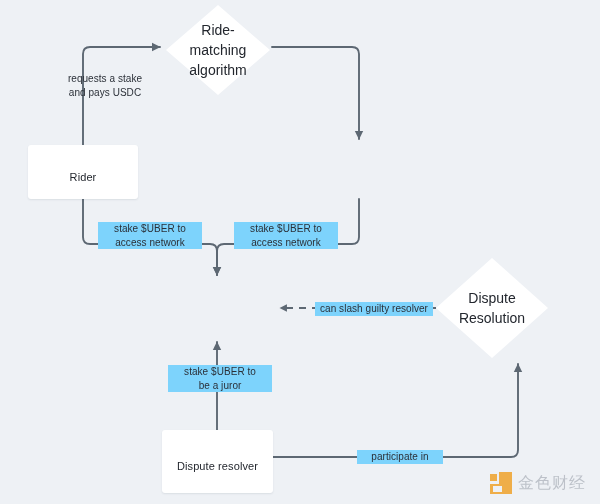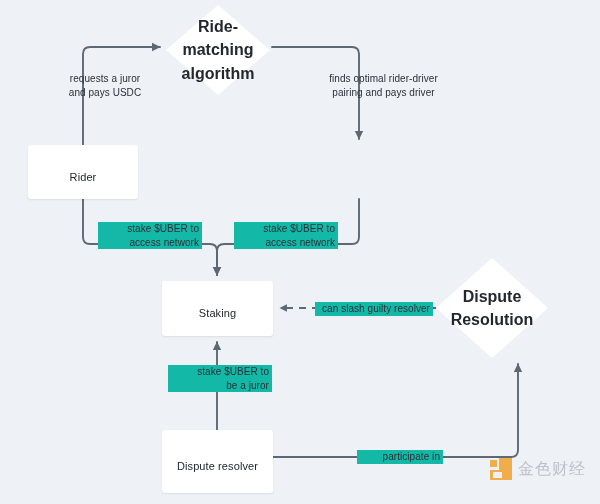--- a/index.html
+++ b/index.html
@@ -50,48 +50,46 @@
     left: 0; top: 0;
     width: 100%; height: 100%;
   }
   .diamond-wrap .dlabel {
     position: absolute;
     left: 0; top: 0;
     width: 100%; height: 100%;
     display: flex;
     align-items: center;
     justify-content: center;
-    font-size: 16px;
+    font-size: 14px;
     color: #23272e;
     text-align: center;
     line-height: 1.45;
     padding: 0 10px;
     box-sizing: border-box;
-    font-weight: bold;
   }
   
   .edge-label {
     position: absolute;
     font-size: 10px;
     color: #2b3038;
     line-height: 1.35;
     text-align: center;
     white-space: pre-line;
     letter-spacing: .05px;
   }
   .edge-label.boxed {
-    background: #14b8a6;
+    background: #7dd3fc;
     padding: 0 3px;
-    text-align: right;
   }
   
   #watermark {
     position: absolute;
     right: 14px;
-    bottom: 24px;
+    bottom: 10px;
     display: flex;
     align-items: center;
     gap: 6px;
     opacity: .92;
   }
   #wm-mark { position: relative; width: 22px; height: 22px; }
   #wm-mark i { position: absolute; display: block; background: #f0a93b; }
   #wm-mark i.sq-tl { left: 0; top: 2px; width: 7px; height: 7px; }
   #wm-mark i.sq-big { left: 9px; top: 0; width: 13px; height: 13px; }
   #wm-mark i.sq-bot { left: 0; top: 12px; width: 22px; height: 10px; }
@@ -145,41 +143,36 @@
     <div class="dlabel">Ride-
 matching
 algorithm</div>
   </div>
 
   <div class="node-box" style="left:28px; top:145px; width:110px; height:54px;">
     <span class="node-label">Rider</span>
   </div>
 
 
-  <div class="node-box" style="left:162px; top:281px; width:111px; height:55px;">
-    <span class="node-label">Staking</span>
-  </div>
 
   <div class="diamond-wrap" style="left:436px; top:258px; width:112px; height:100px;">
     <svg class="dshape" viewBox="0 0 112 100">
       <polygon points="56,0 112,50 56,100 0,50" fill="#ffffff"></polygon>
     </svg>
     <div class="dlabel">Dispute
 Resolution</div>
   </div>
 
   <div class="node-box" style="left:162px; top:430px; width:111px; height:63px;">
     <span class="node-label">Dispute resolver</span>
   </div>
 
-  <div class="edge-label" style="left:40px; top:72px; width:130px;">requests a juror
+  <div class="edge-label" style="left:40px; top:72px; width:130px;">requests a stake
 and pays USDC</div>
 
-  <div class="edge-label" style="left:291px; top:72px; width:185px;">finds optimal rider-driver
-pairing and pays driver</div>
 
   <div class="edge-label boxed" style="left:98px; top:222px; width:98px;">stake $UBER to
 access network</div>
 
   <div class="edge-label boxed" style="left:234px; top:222px; width:98px;">stake $UBER to
 access network</div>
 
   <div class="edge-label boxed" style="left:315px; top:302px; width:112px;">can slash guilty resolver</div>
 
   <div class="edge-label boxed" style="left:168px; top:365px; width:98px;">stake $UBER to

